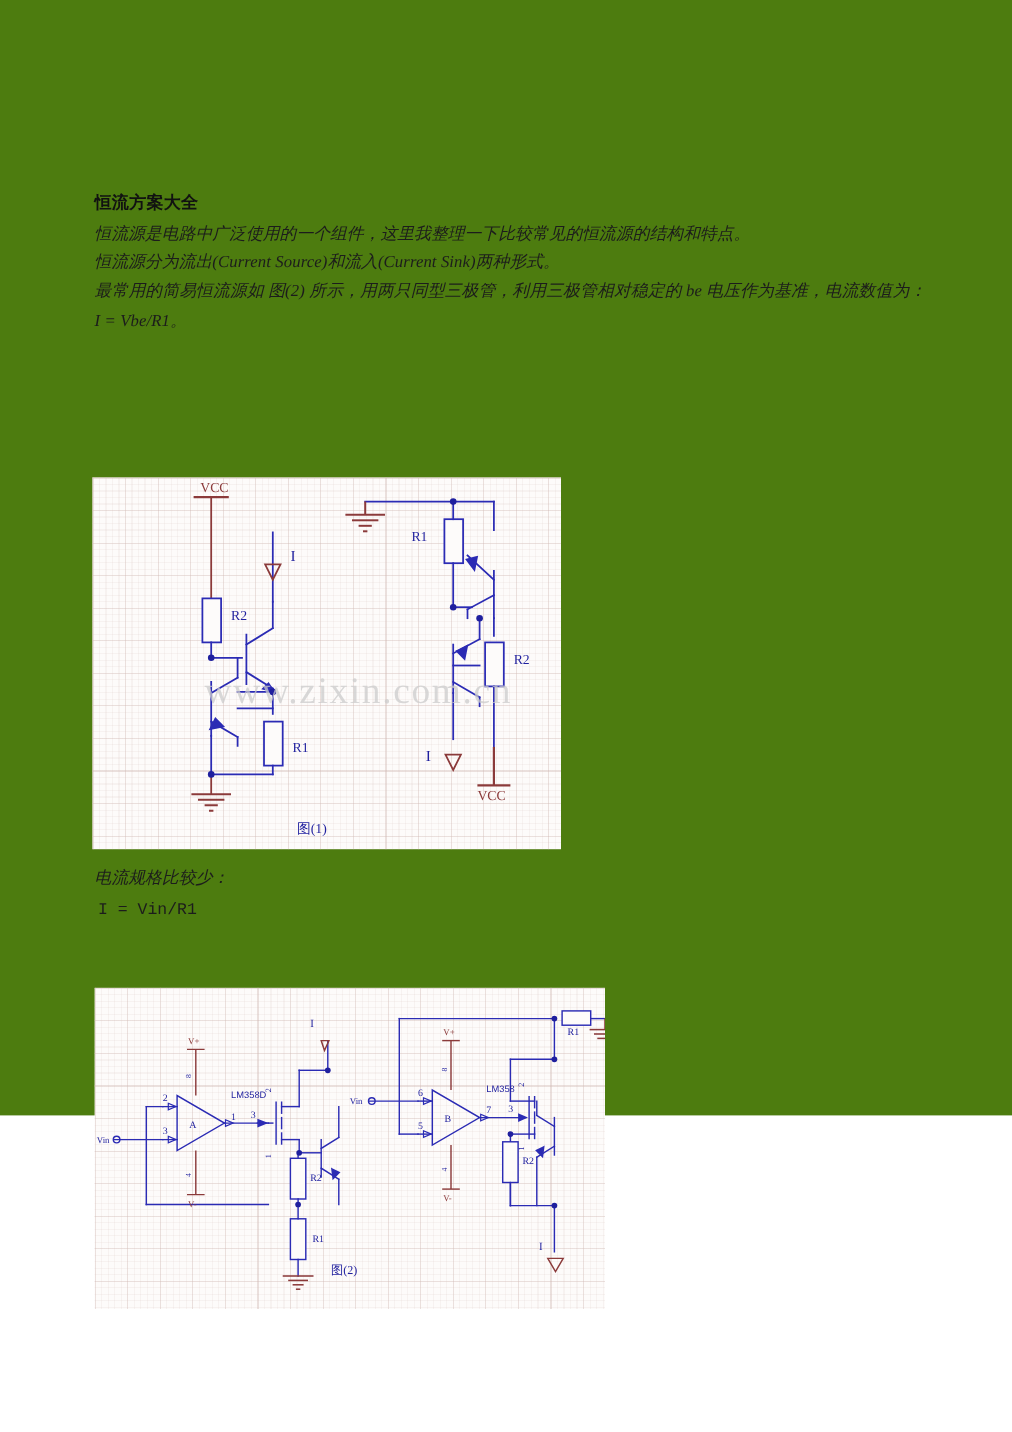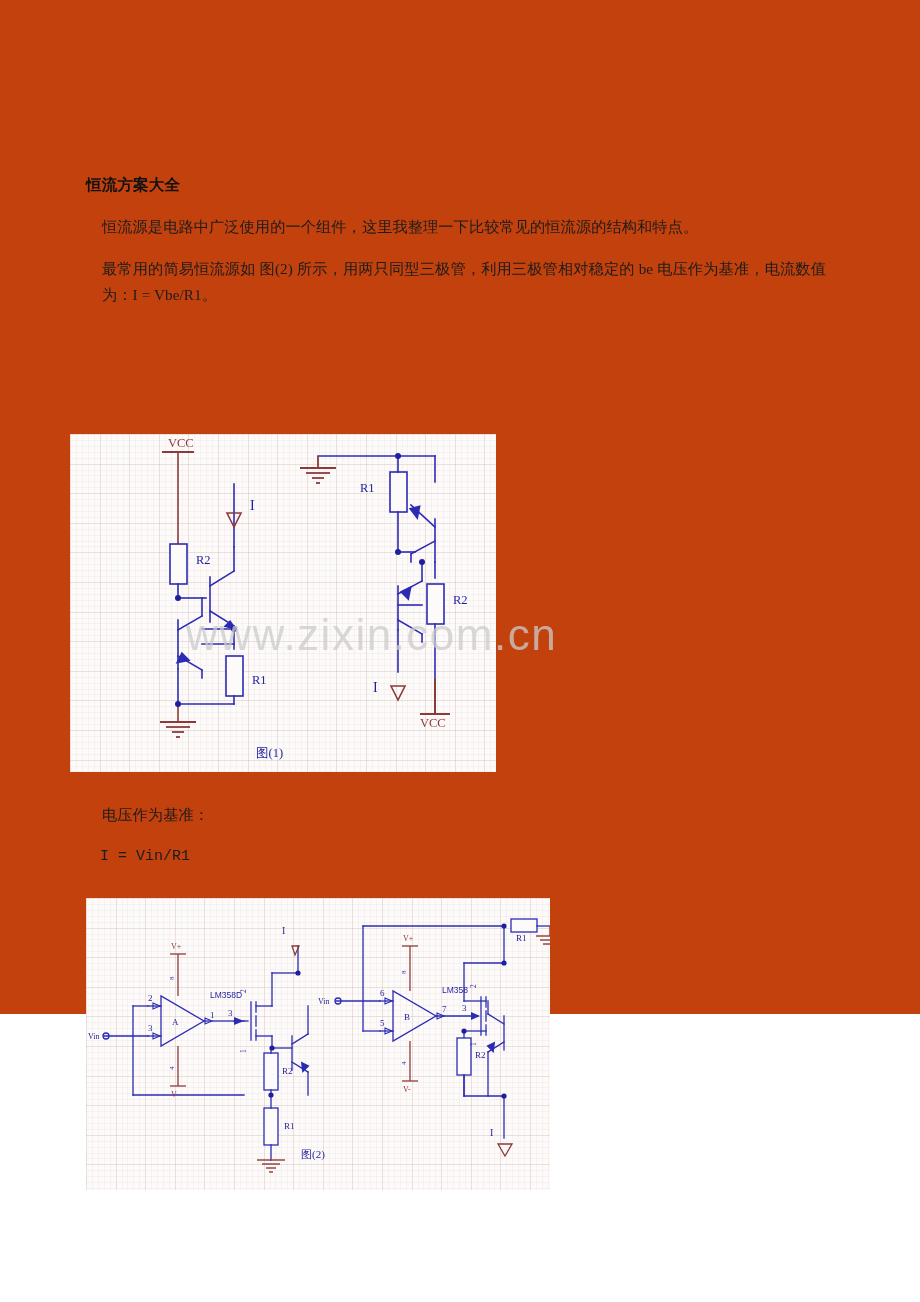--- a/index.html
+++ b/index.html
@@ -14,52 +14,53 @@
     font-family: "Liberation Serif", "DejaVu Serif", serif;
     color: #1a1a1a;
     overflow: hidden;
   }
 
   #page {
     position: absolute;
     left: 0; top: 0;
     width: 920px;
     height: 1014px;
-    background: #c2410c;
+    background: #4d7c0f;
   }
 
   .content {
     position: absolute;
     left: 86px;
     top: 172px;
     width: 756px;
   }
 
   .doc-title {
     font-family: "Liberation Sans", "DejaVu Sans", sans-serif;
     font-weight: bold;
     font-size: 15.5px;
     line-height: 26px;
     letter-spacing: 0.2px;
     color: #111;
     margin: 0 0 2px 0;
   }
 
   p.para {
-    margin: 16px;
+    margin: 0;
     font-size: 15.2px;
     line-height: 26.2px;
     text-align: justify;
     text-justify: inter-ideograph;
     color: #1c1c1c;
     letter-spacing: 0.1px;
+    font-style: italic;
   }
 
   p.formula {
-    margin: 14px;
+    margin: 3px;
     font-family: "Liberation Mono", "DejaVu Sans Mono", monospace;
     font-size: 15px;
     line-height: 26.2px;
     color: #1c1c1c;
   }
 
   
   .figure {
     position: absolute;
     background:
@@ -67,47 +68,48 @@
          rgba(205,180,175,0.30) 0px, rgba(205,180,175,0.30) 1px, rgba(0,0,0,0) 1px, rgba(0,0,0,0) 29.6px),
       repeating-linear-gradient(to bottom,
          rgba(205,180,175,0.30) 0px, rgba(205,180,175,0.30) 1px, rgba(0,0,0,0) 1px, rgba(0,0,0,0) 29.6px),
       repeating-linear-gradient(to right,
          rgba(215,195,190,0.16) 0px, rgba(215,195,190,0.16) 1px, rgba(0,0,0,0) 1px, rgba(0,0,0,0) 5.92px),
       repeating-linear-gradient(to bottom,
          rgba(215,195,190,0.16) 0px, rgba(215,195,190,0.16) 1px, rgba(0,0,0,0) 1px, rgba(0,0,0,0) 5.92px),
       #fdfbfa;
   }
 
-  #figure-1 { left: 70px; top: 434px; width: 426px; height: 338px; }
+  #figure-1 { left: 84px; top: 434px; width: 426px; height: 338px; }
   #figure-2 { left: 86px; top: 898px; width: 464px; height: 292px; }
 
   .figure svg { position: absolute; left: 0; top: 0; display: block; }
 
   .watermark {
     position: absolute;
     left: 186px;
     top: 610px;
     width: 700px;
-    font-family: Liberation Sans, sans-serif;
-    font-size: 44px;
+    font-family: Liberation Serif, serif;
+    font-size: 34px;
     letter-spacing: 1.5px;
     color: #cccccc;
     opacity: 0.75;
     white-space: nowrap;
     pointer-events: none;
   }
 </style>
 </head>
 <body>
 
 <div id="page">
 
   <div class="content">
     <div class="doc-title">恒流方案大全</div>
     <p class="para">恒流源是电路中广泛使用的一个组件，这里我整理一下比较常见的恒流源的结构和特点。</p>
+    <p class="para">恒流源分为流出(Current Source)和流入(Current Sink)两种形式。</p>
     <p class="para">最常用的简易恒流源如 图(2) 所示，用两只同型三极管，利用三极管相对稳定的 be 电压作为基准，电流数值为：I = Vbe/R1。</p>
   </div>
 
   <div class="figure" id="figure-1">
     <svg width="426" height="338" viewBox="0 0 426 338" xmlns="http://www.w3.org/2000/svg">
       <g stroke="#2b2bb4" stroke-width="1.6" fill="none" stroke-linecap="square">
 
         <line x1="108" y1="18" x2="108" y2="110" stroke="#8b3a3a"></line>
         <line x1="93" y1="18" x2="123" y2="18" stroke="#8b3a3a" stroke-width="2"></line>
 
@@ -222,21 +224,21 @@
       <text id="f1-i-right" x="303" y="258" font-family="Liberation Serif, serif" font-size="14" fill="#1f1f9e">I</text>
       <text id="f1-vcc-right" x="350" y="293" font-family="Liberation Serif, serif" font-size="12.5" fill="#8b3a3a">VCC</text>
 
       <text id="f1-caption" x="186" y="323" font-family="Liberation Serif, serif" font-size="12.5" fill="#1f1f9e">图(1)</text>
     </svg>
   </div>
 
   <div class="watermark">www.zixin.com.cn</div>
 
   <div class="content" style="top:786px;">
-    <p class="para">电压作为基准：</p>
+    <p class="para">电流规格比较少：</p>
     <p class="formula">I = Vin/R1</p>
   </div>
 
   <div class="figure" id="figure-2">
     <svg width="464" height="292" viewBox="0 0 464 292" xmlns="http://www.w3.org/2000/svg">
 
       <g stroke="#2b2bb4" stroke-width="1.3" fill="none" stroke-linecap="square">
 
         <polygon points="75,98 75,148 118,123" stroke="#2b2bb4" fill="none"></polygon>
 

